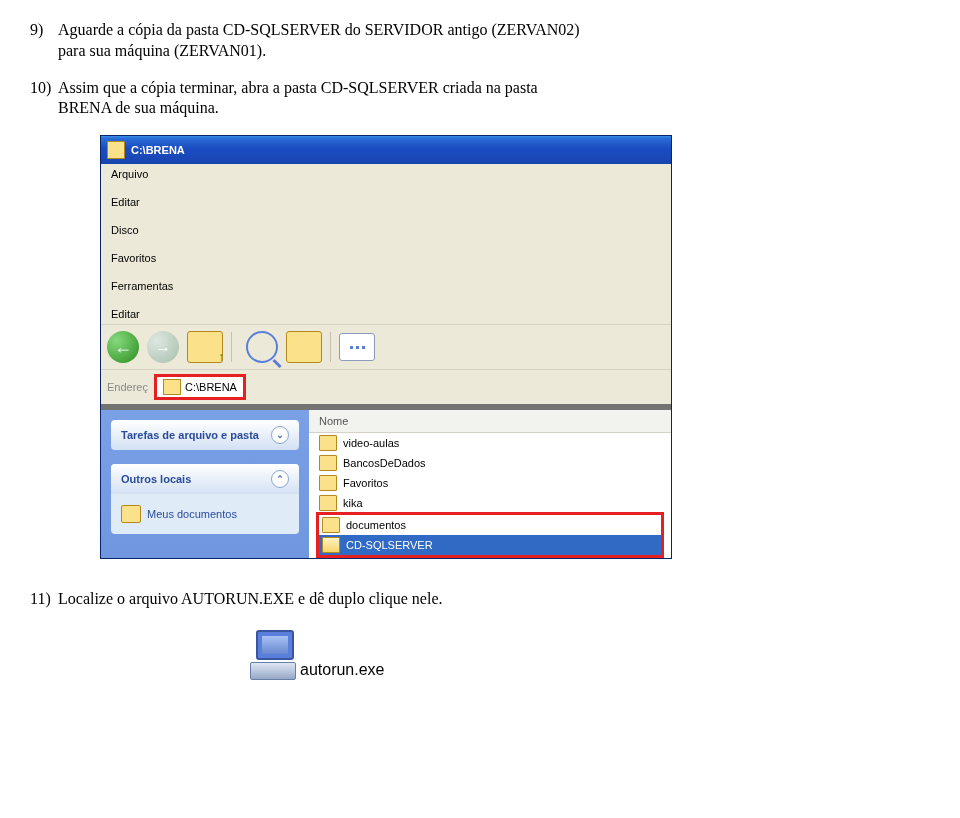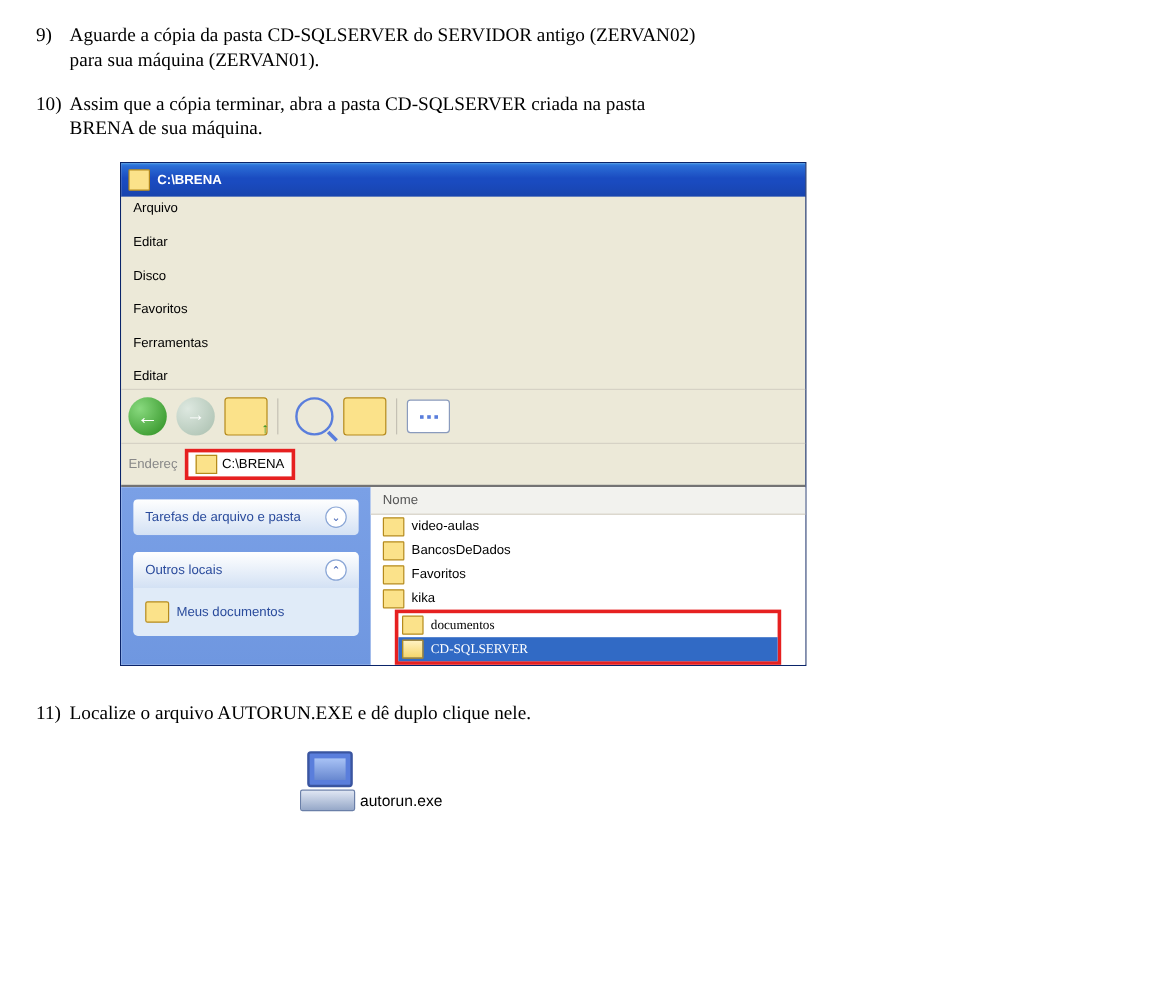--- a/index.html
+++ b/index.html
@@ -154,21 +154,21 @@
       width: 1px;
       height: 30px;
       background: #c4c0b4;
     }
 
     .addressbar {
       display: flex;
       align-items: center;
       padding: 4px 6px;
       gap: 6px;
-      border-bottom: 2px solid #737373;
+      border-bottom: 6px solid #737373;
       background: #ece9d8;
     }
     .addressbar .label {
       color: #888;
       font-size: 11px;
     }
     .address-field {
       border: 3px solid #e62020;
       background: #fff;
       display: flex;
@@ -199,21 +199,21 @@
     }
     .side-panel {
       background: #e0ebf8;
       border-radius: 4px;
       margin-bottom: 14px;
       overflow: hidden;
     }
     .side-panel .hdr {
       background: linear-gradient(to bottom, #fff, #d3e1f4);
       padding: 6px 10px;
-      font-weight: normal;
+      font-weight: bold;
       color: #2a4b9c;
       display: flex;
       justify-content: space-between;
       align-items: center;
     }
     .side-panel .hdr .chev {
       width: 16px;
       height: 16px;
       border: 1px solid #8aa6d6;
       border-radius: 50%;
@@ -277,23 +277,22 @@
     }
     .file-row .fldr.open {
       background: linear-gradient(to bottom, #fff2c2, #f5d56a);
     }
     .file-row.sel {
       background: #316ac5;
       color: #fff;
     }
     .hl-group {
       border: 3px solid #e62020;
-      margin: -1px 20px;
+      margin: -1px 7px;
       padding: 0;
-      font-family: Liberation Serif, serif;
     }
     .hl-group .file-row {
       padding: 2px 3px;
     }
 
     
     .autorun-block {
       margin: 20px 0 0 220px;
       display: flex;
       align-items: flex-end;
@@ -325,21 +324,21 @@
       height: 16px;
       background: linear-gradient(to bottom, #dfe6f3, #96a8c8);
       border: 1px solid #6a7fa8;
       border-radius: 2px;
       position: absolute;
       bottom: 0;
       left: 0;
     }
     .autorun-label {
       font-family: Tahoma, sans-serif;
-      font-size: 13px;
+      font-size: 16px;
       background: #fff;
       padding: 1px 2px;
     }
   </style>
 </head>
 <body>
 
 <div class="instruction">
   <span class="num">9)</span><span class="text">Aguarde a cópia da pasta CD-SQLSERVER do SERVIDOR antigo (ZERVAN02)</span>
   <div class="indented">para sua máquina (ZERVAN01).</div>

